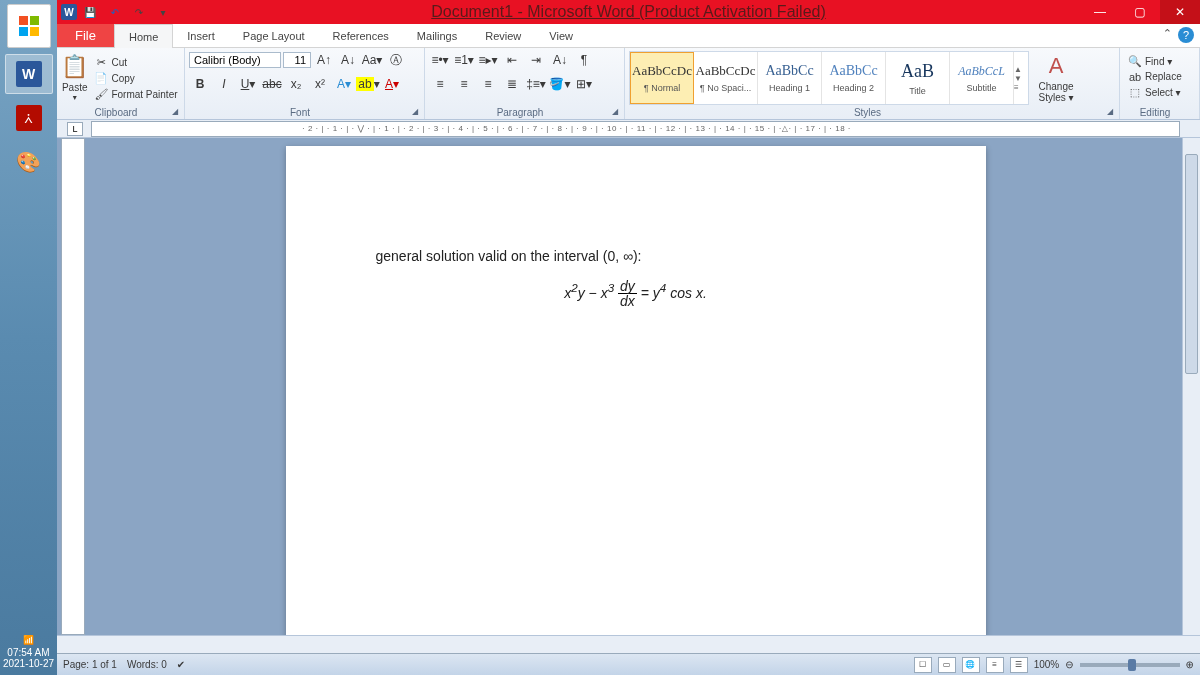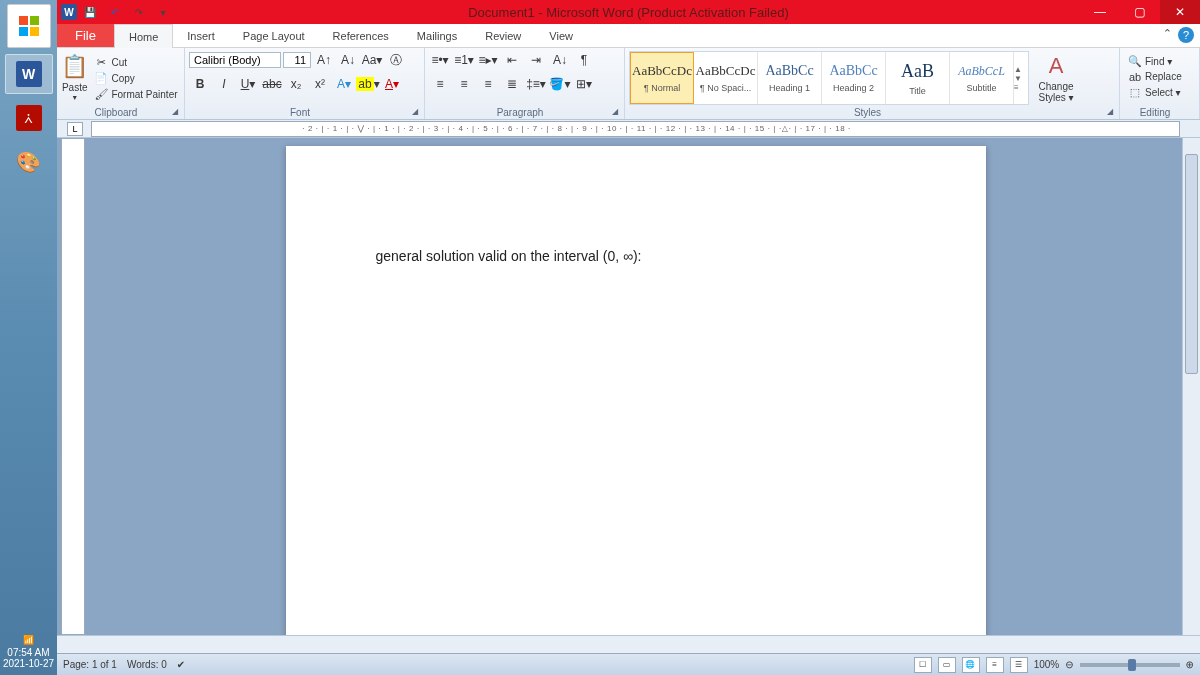--- a/index.html
+++ b/index.html
@@ -11,21 +11,21 @@
 .taskbar-item { width: 48px; height: 40px; display: flex; align-items: center; justify-content: center; margin-bottom: 4px; border-radius: 2px; }
 .taskbar-item.active { background: rgba(255,255,255,0.3); border: 1px solid rgba(255,255,255,0.5); }
 .taskbar-bottom { position: absolute; bottom: 6px; left: 0; width: 57px; text-align: center; color: #fff; font-size: 10px; }
 
 .word-window { position: absolute; left: 57px; top: 0; right: 0; height: 100%; background: #b8cce4; display: flex; flex-direction: column; }
 
 .title-bar { height: 24px; background: #e81123; display: flex; align-items: center; position: relative; }
 .title-bar-left { display: flex; align-items: center; gap: 4px; padding-left: 4px; }
 .tb-icon { width: 16px; height: 16px; background: #2b579a; color: #fff; font-size: 10px; font-weight: bold; display: flex; align-items: center; justify-content: center; border-radius: 2px; }
 .qa-btn { width: 20px; height: 18px; display: flex; align-items: center; justify-content: center; font-size: 10px; color: #444; }
-.title-text { position: absolute; left: 50%; transform: translateX(-50%); color: #5a1a1a; font-size: 13px; }
+.title-text { position: absolute; left: 50%; transform: translateX(-50%); color: #5a1a1a; font-size: 16px; text-decoration: underline; }
 .title-bar-right { position: absolute; right: 0; display: flex; }
 .win-btn { width: 40px; height: 24px; display: flex; align-items: center; justify-content: center; color: #fff; font-size: 12px; }
 .win-btn.close { background: #c41018; }
 
 .tab-bar { height: 24px; background: #fff; display: flex; align-items: stretch; border-bottom: 1px solid #d4d4d4; position: relative; }
 .file-tab { background: #ef4444; color: #fff; padding: 0 18px; font-size: 13px; display: flex; align-items: center; }
 .ribbon-tab { padding: 0 14px; font-size: 11px; color: #444; display: flex; align-items: center; cursor: pointer; }
 .ribbon-tab.active { background: #f5f6f7; border: 1px solid #d4d4d4; border-bottom: none; margin-bottom: -1px; }
 .tab-bar-right { position: absolute; right: 6px; top: 3px; display: flex; gap: 6px; }
 
@@ -333,20 +333,23 @@
   <div class="ruler-area">
     <div class="ruler-btn">L</div>
     <div class="ruler">· 2 · | · 1 · | · ⋁ · | · 1 · | · 2 · | · 3 · | · 4 · | · 5 · | · 6 · | · 7 · | · 8 · | · 9 · | · 10 · | · 11 · | · 12 · | · 13 · | · 14 · | · 15 · | ·△· | · 17 · | · 18 ·</div>
   </div>
 
   <div class="doc-area">
     <div class="vruler"></div>
     <div class="page-wrap">
       <div class="page">
         <p>general solution valid on the interval (0, ∞):</p>
+        <p class="eq">
+          <i>x</i><sup>2</sup><i>y</i> − <i>x</i><sup>3</sup> <span style="display:inline-block;vertical-align:middle;text-align:center;line-height:1"><span style="display:block;border-bottom:1px solid #000;padding:0 2px"><i>dy</i></span><span style="display:block"><i>dx</i></span></span> = <i>y</i><sup>4</sup> cos <i>x</i>.
+        </p>
       </div>
     </div>
     <div class="vscroll">
       <div class="vscroll-thumb"></div>
     </div>
   </div>
 
   <div class="hscroll"></div>
 
   <div class="status-bar">

